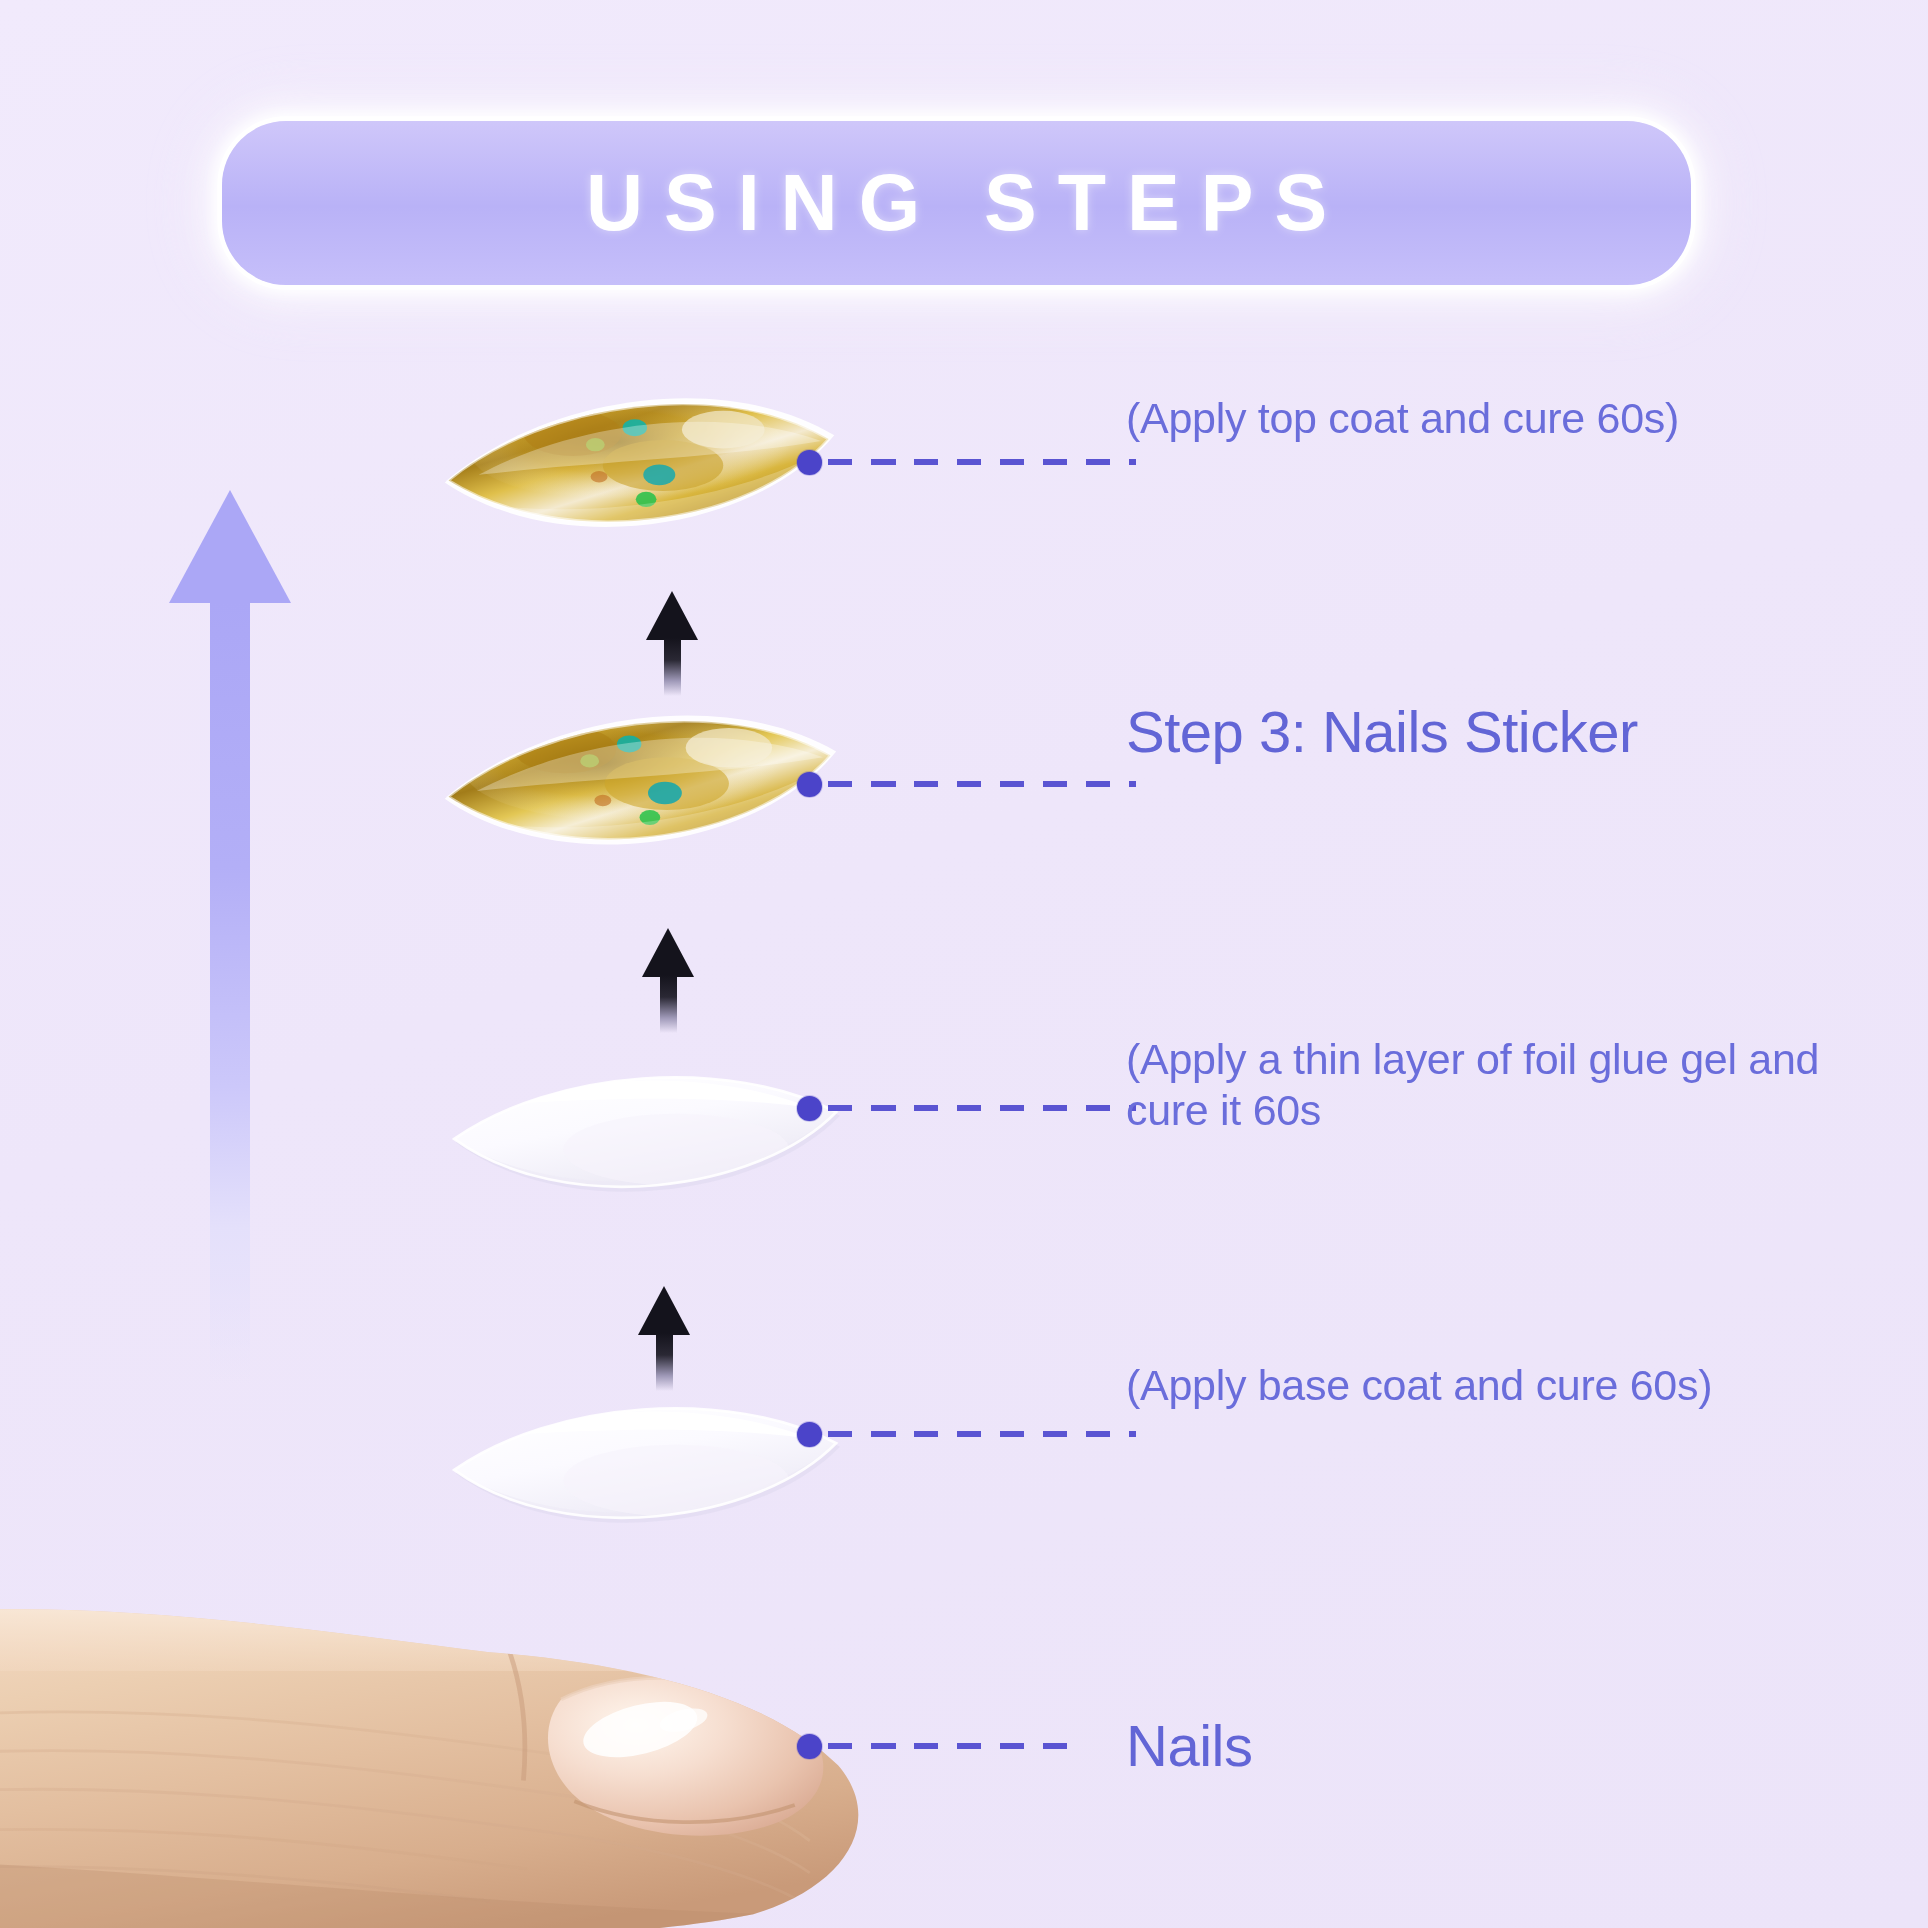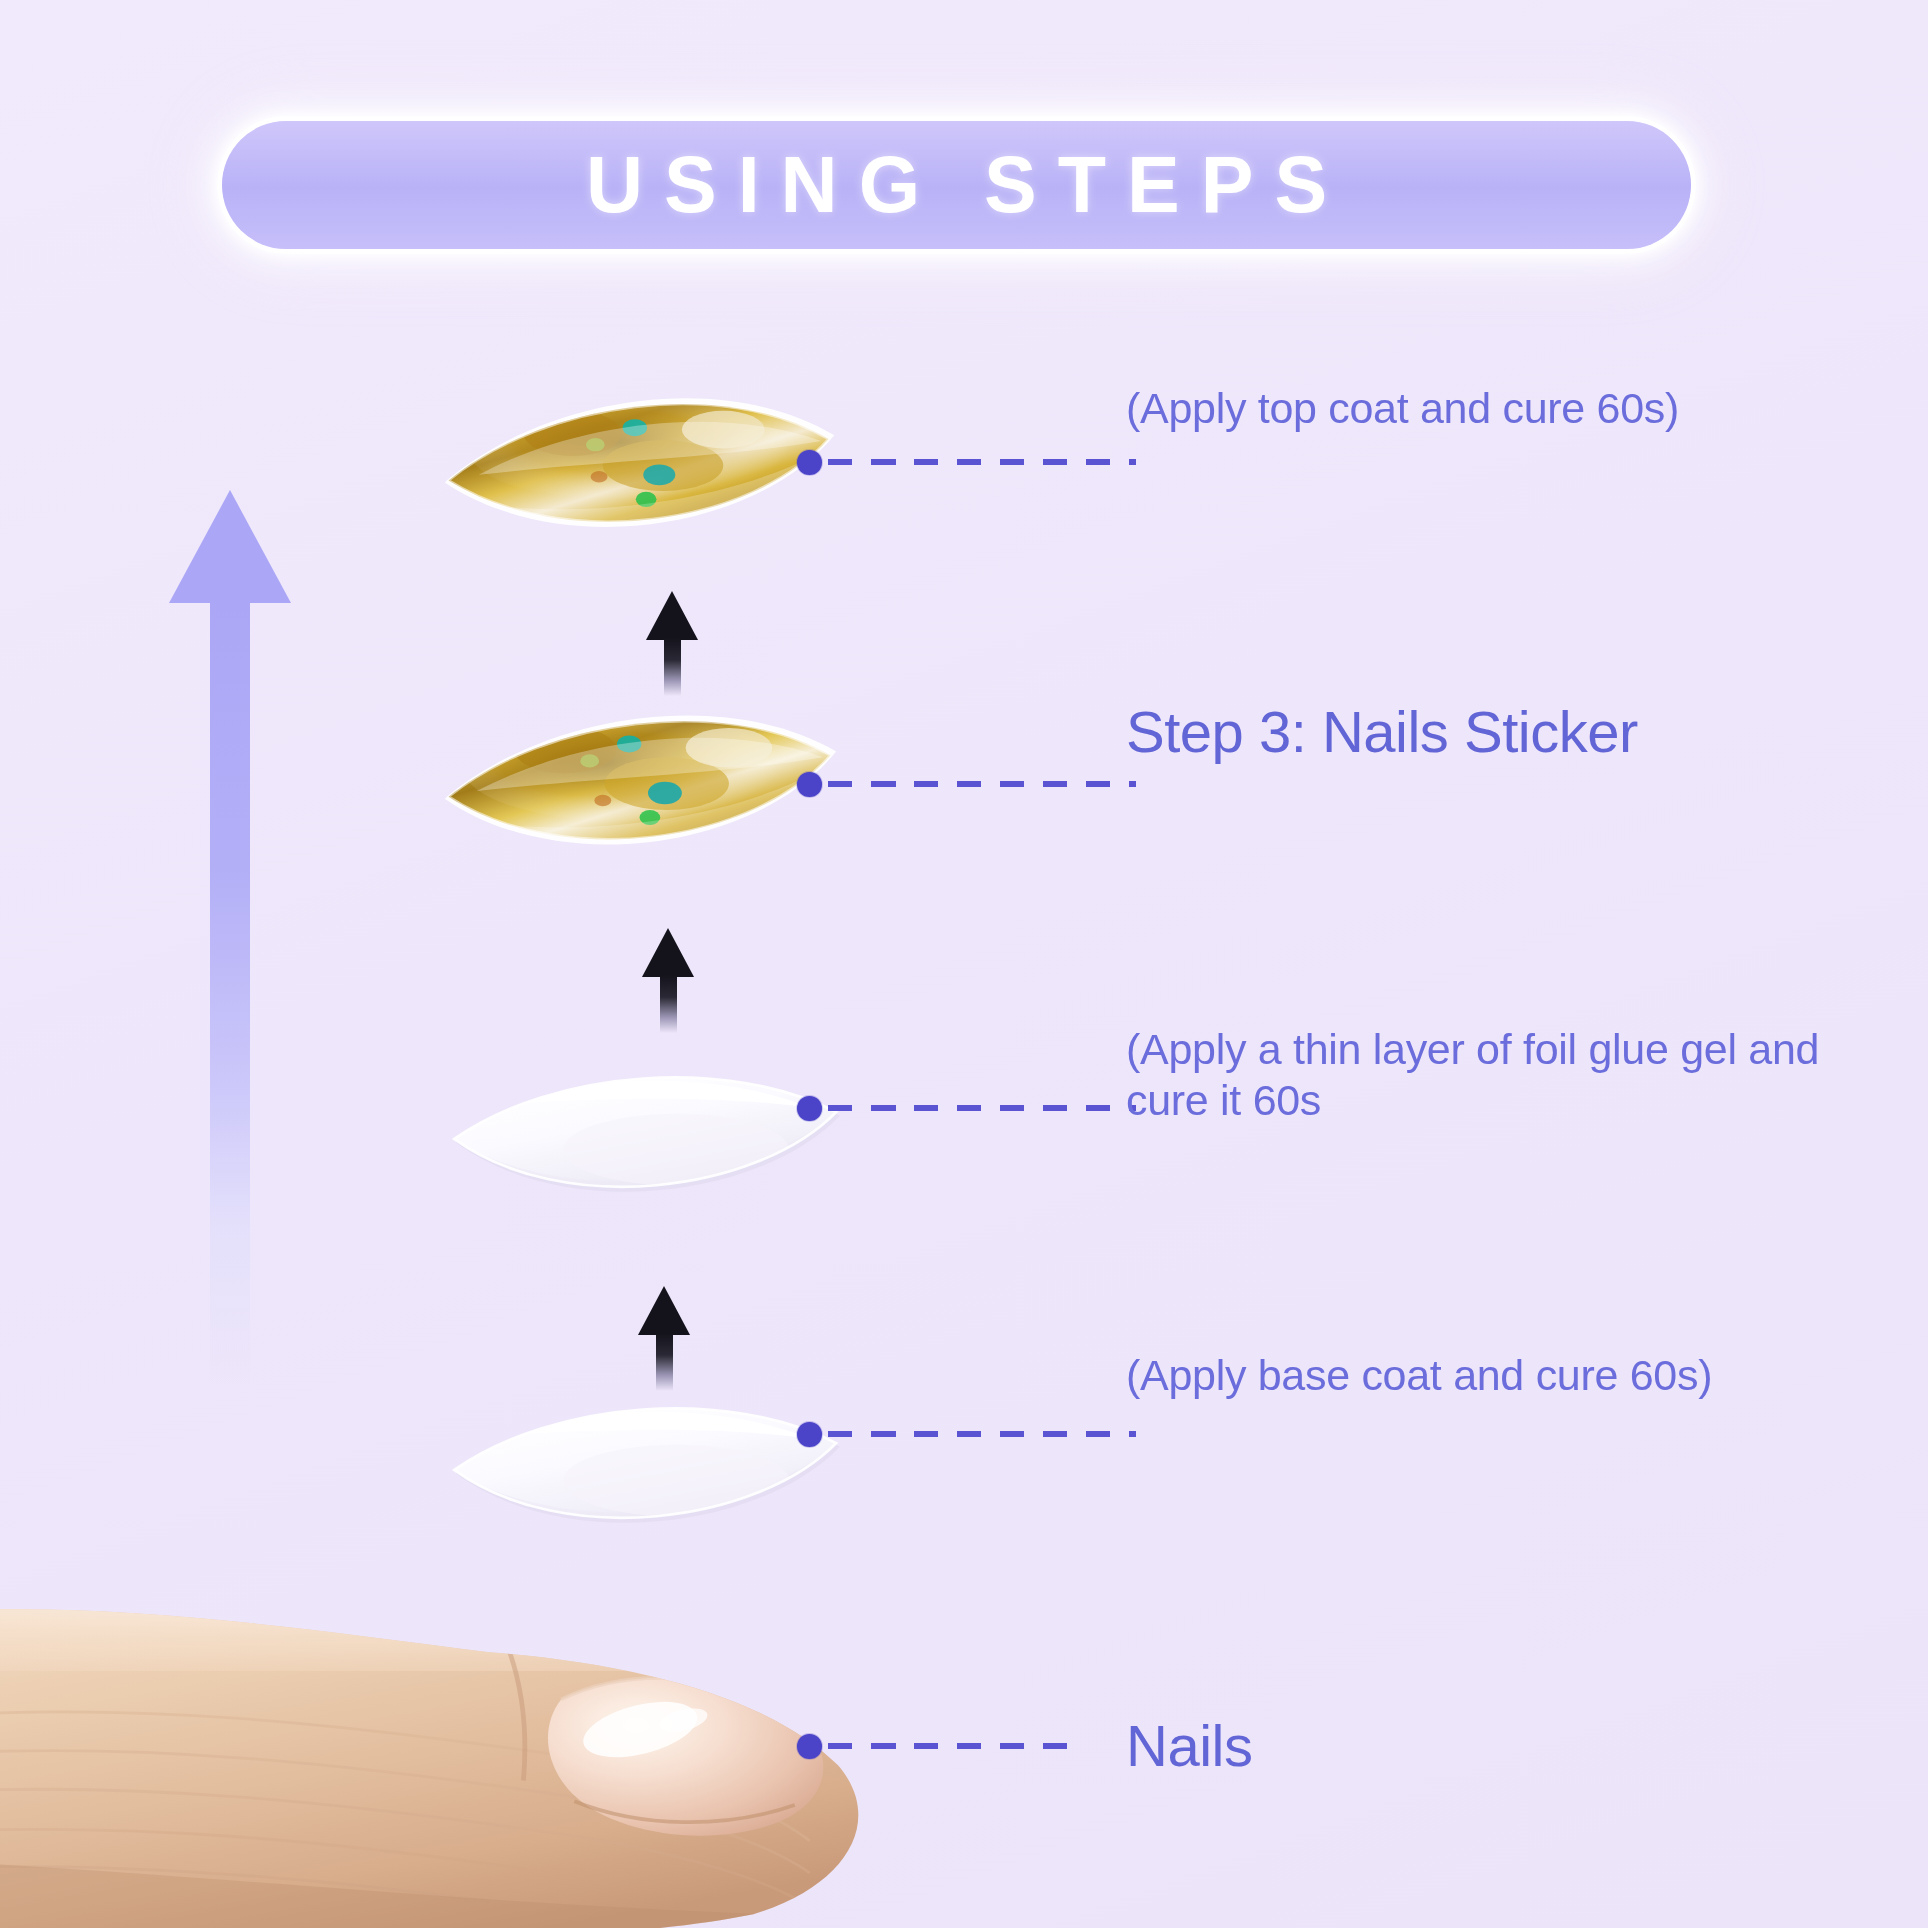--- a/index.html
+++ b/index.html
@@ -20,21 +20,21 @@
     background: linear-gradient(160deg, #f1eafc 0%, #eee6fa 45%, #ece4f9 100%);
     overflow: hidden;
   }
 
   
   .banner-wrap {
     position: absolute;
     left: 222px;
     top: 121px;
     width: 1469px;
-    height: 128px;
+    height: 164px;
   }
   .banner {
     position: absolute;
     inset: 0;
     border-radius: 64px;
     background: linear-gradient(180deg, #cfc7fa 0%, #b9b2f7 52%, #c6bffa 100%);
     box-shadow:
       0 0 0 4.7px rgba(255,255,255,0.97),
       0 0 13px 8.5px rgba(255,255,255,0.92),
       0 0 32px 15px rgba(255,255,255,0.62),
@@ -157,21 +157,21 @@
     font-weight: 400;
     line-height: 1.05;
     letter-spacing: -0.5px;
     white-space: nowrap;
   }
   .step-sub {
     color: #6a6ddb;
     font-size: 43px;
     font-weight: 400;
     line-height: 1.18;
-    margin-top: 2px;
+    margin-top: 12px;
     letter-spacing: -0.3px;
   }
   .plain-label {
     position: absolute;
     color: #6265d6;
     font-size: 58px;
     font-weight: 400;
     letter-spacing: -0.5px;
     white-space: nowrap;
     text-align: right;

